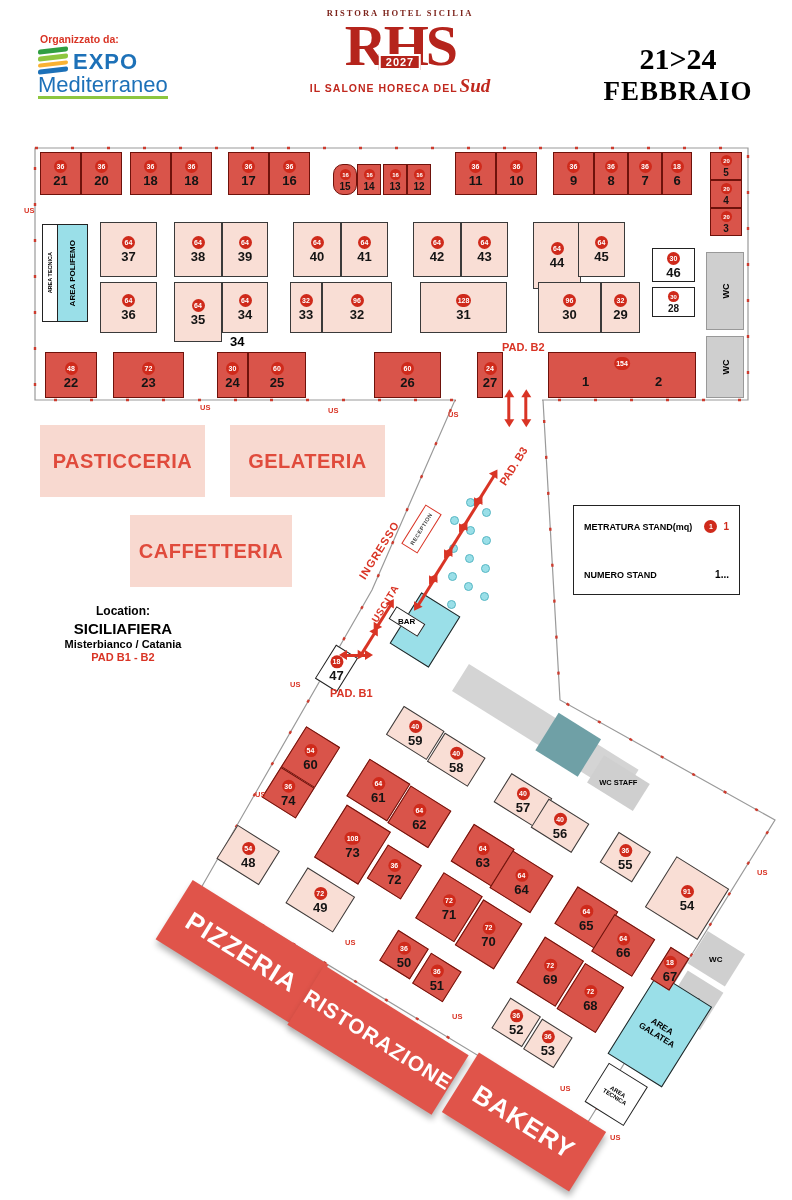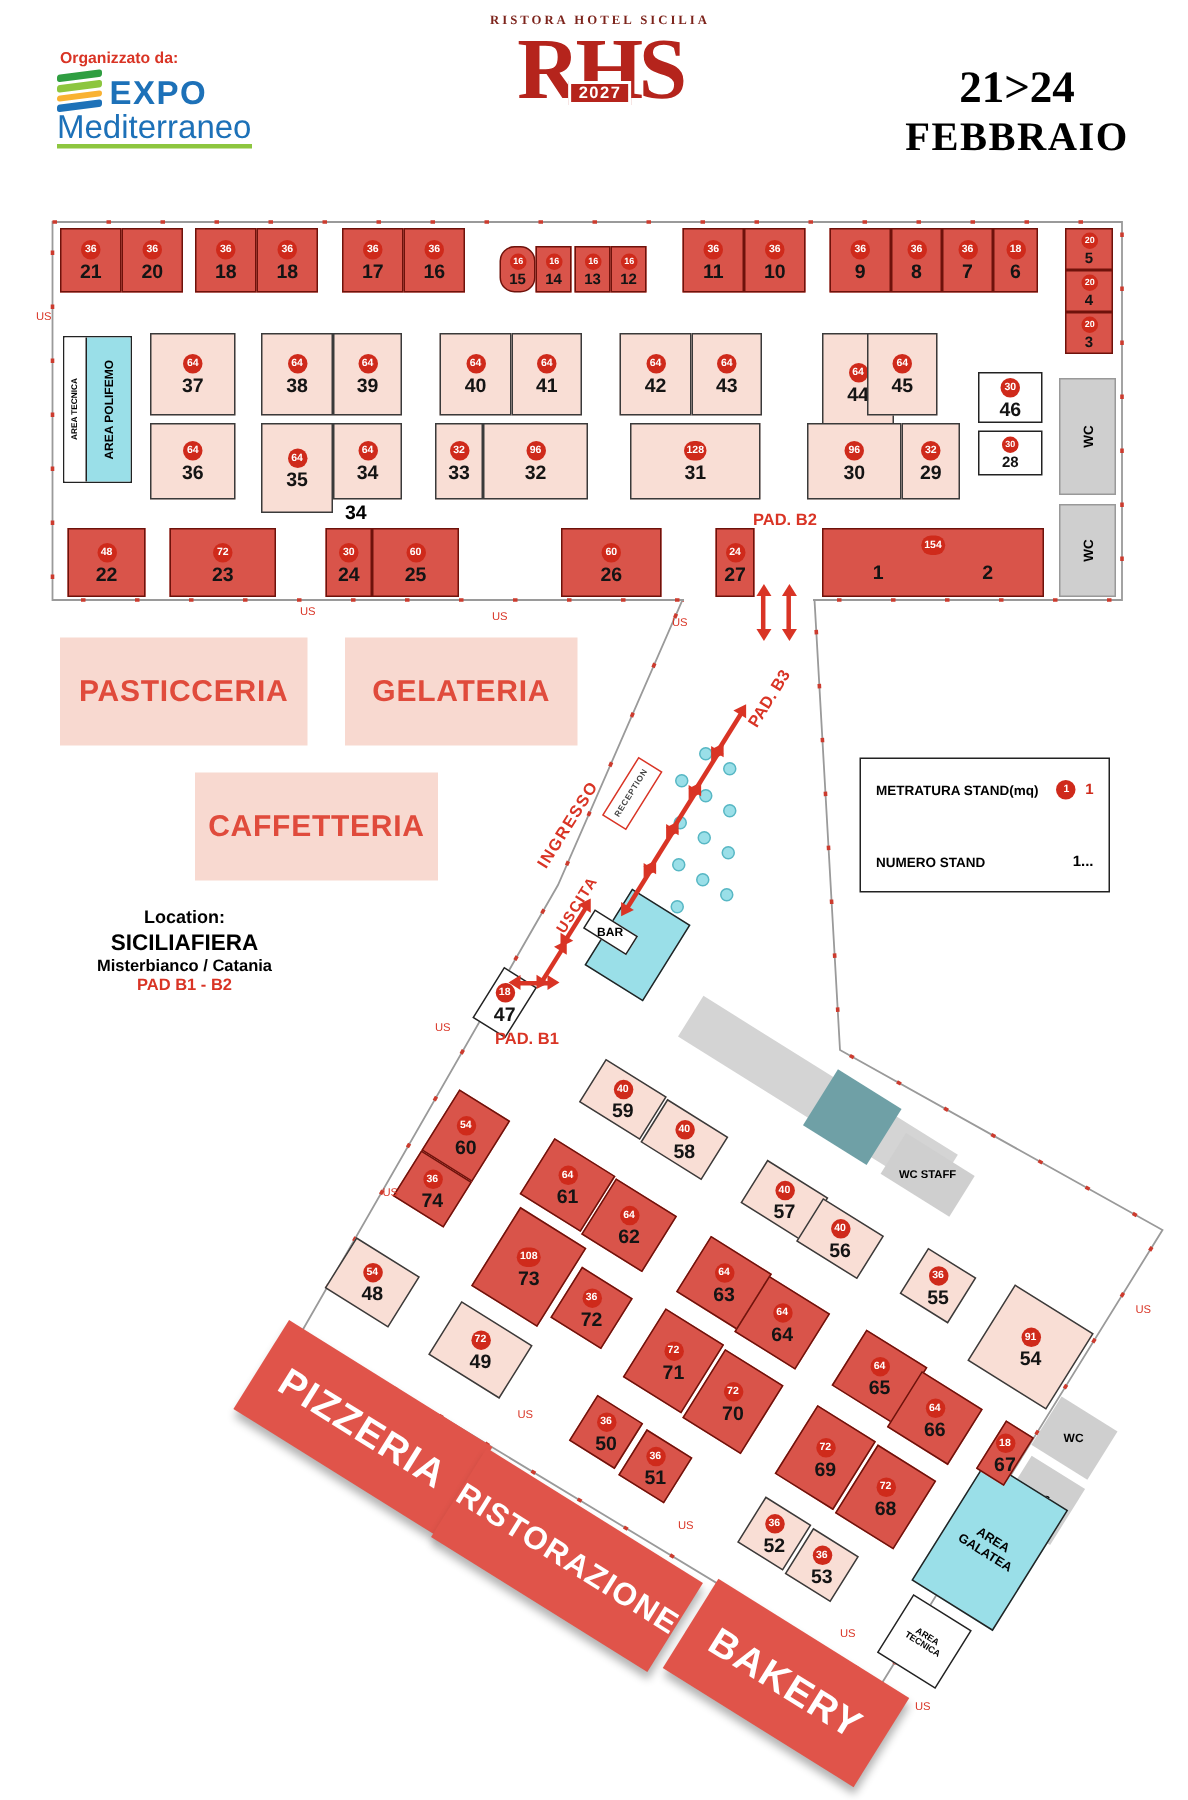--- a/index.html
+++ b/index.html
@@ -56,21 +56,21 @@
   .wcbox span{font-size:9px;font-weight:bold;transform:rotate(-90deg)}
   #label-34{position:absolute;left:230px;top:334px;font-size:13px;font-weight:bold;z-index:3}
   #mouth{position:absolute;left:456px;top:397px;width:86px;height:6px;background:#fff;z-index:1}
   
   .redlbl{position:absolute;font-weight:bold;color:#d93425;z-index:4;white-space:nowrap}
   #pad-b2-label{left:502px;top:341px;font-size:11px}
   #pad-b3-label{left:492px;top:460px;font-size:11px;transform:rotate(-58deg)}
   #pad-b1-label{left:330px;top:687px;font-size:11px}
   #ingresso-label{left:346px;top:544px;font-size:11px;transform:rotate(-58deg);letter-spacing:1px}
   #uscita-label{left:364px;top:598px;font-size:10px;transform:rotate(-58deg);letter-spacing:1px}
-  .us{position:absolute;font-size:7.5px;font-weight:normal;color:#d93425;z-index:4}
+  .us{position:absolute;font-size:7.5px;font-weight:bold;color:#d93425;z-index:4}
   
   #reception{position:absolute;left:412px;top:506px;width:19px;height:46px;background:#fff;border:1.5px solid #d93425;transform:rotate(32deg);display:flex;align-items:center;justify-content:center;z-index:3}
   #reception span{font-size:5.5px;font-weight:bold;color:#444;transform:rotate(-90deg);white-space:nowrap;letter-spacing:.5px}
   #bar-block{position:absolute;left:402px;top:600px;width:46px;height:60px;background:#9adfe8;border:1px solid #222;transform:rotate(32deg);z-index:2}
   #bar-label{position:absolute;left:390px;top:614px;width:34px;height:15px;background:#fff;border:1px solid #222;transform:rotate(32deg);display:flex;align-items:center;justify-content:center;z-index:3}
   #bar-label span{font-size:8px;font-weight:bold;transform:rotate(-32deg)}
   .dot{position:absolute;width:9px;height:9px;border-radius:50%;background:#9adfe8;border:1px solid #57b7c4;z-index:2}
   .arrow{position:absolute;height:2.6px;background:#d93425;transform-origin:center;z-index:3}
   .arrow::before,.arrow::after{content:"";position:absolute;top:-3.9px;width:0;height:0;border-top:5px solid transparent;border-bottom:5px solid transparent}
   .arrow::before{left:-7px;border-right:8px solid #d93425}
@@ -134,20 +134,23 @@
       </div>
       <div id="expo-word">EXPO</div>
     </div>
     <div id="medit-word">Mediterraneo</div>
   </div>
   <div id="brand">
     <div id="brand-top">RISTORA HOTEL SICILIA</div>
     <div id="brand-rhs"><span>RHS</span>
       <span id="brand-year">2027</span>
     </div>
+    <div id="brand-tag">
+      <span>IL SALONE HORECA DEL</span><span id="brand-sud">Sud</span>
+    </div>
   </div>
   <div id="dates">
     <div id="dates-range">21&gt;24</div>
     <div id="dates-month">FEBBRAIO</div>
   </div>
 
   <div id="mouth"></div>
   <div id="polifemo">
     <div class="strip">
         <span class="vtext">AREA TECNICA</span>
@@ -313,21 +316,21 @@
           <div class="badge">64</div>
           <div class="num">42</div>
         </div>
       </div>
       <div class="stand p" style="left: 461px; top: 222px; width: 47px; height: 55px;">
         <div class="stand-inner">
           <div class="badge">64</div>
           <div class="num">43</div>
         </div>
       </div>
-      <div class="stand p" style="left: 548px; top: 222px; width: 48px; height: 67px; text-align: right;">
+      <div class="stand p" style="left: 533px; top: 222px; width: 48px; height: 67px; text-align: right;">
         <div class="stand-inner">
           <div class="badge">64</div>
           <div class="num">44</div>
         </div>
       </div>
       <div class="stand p" style="left: 578px; top: 222px; width: 47px; height: 55px;">
         <div class="stand-inner">
           <div class="badge">64</div>
           <div class="num">45</div>
         </div>

